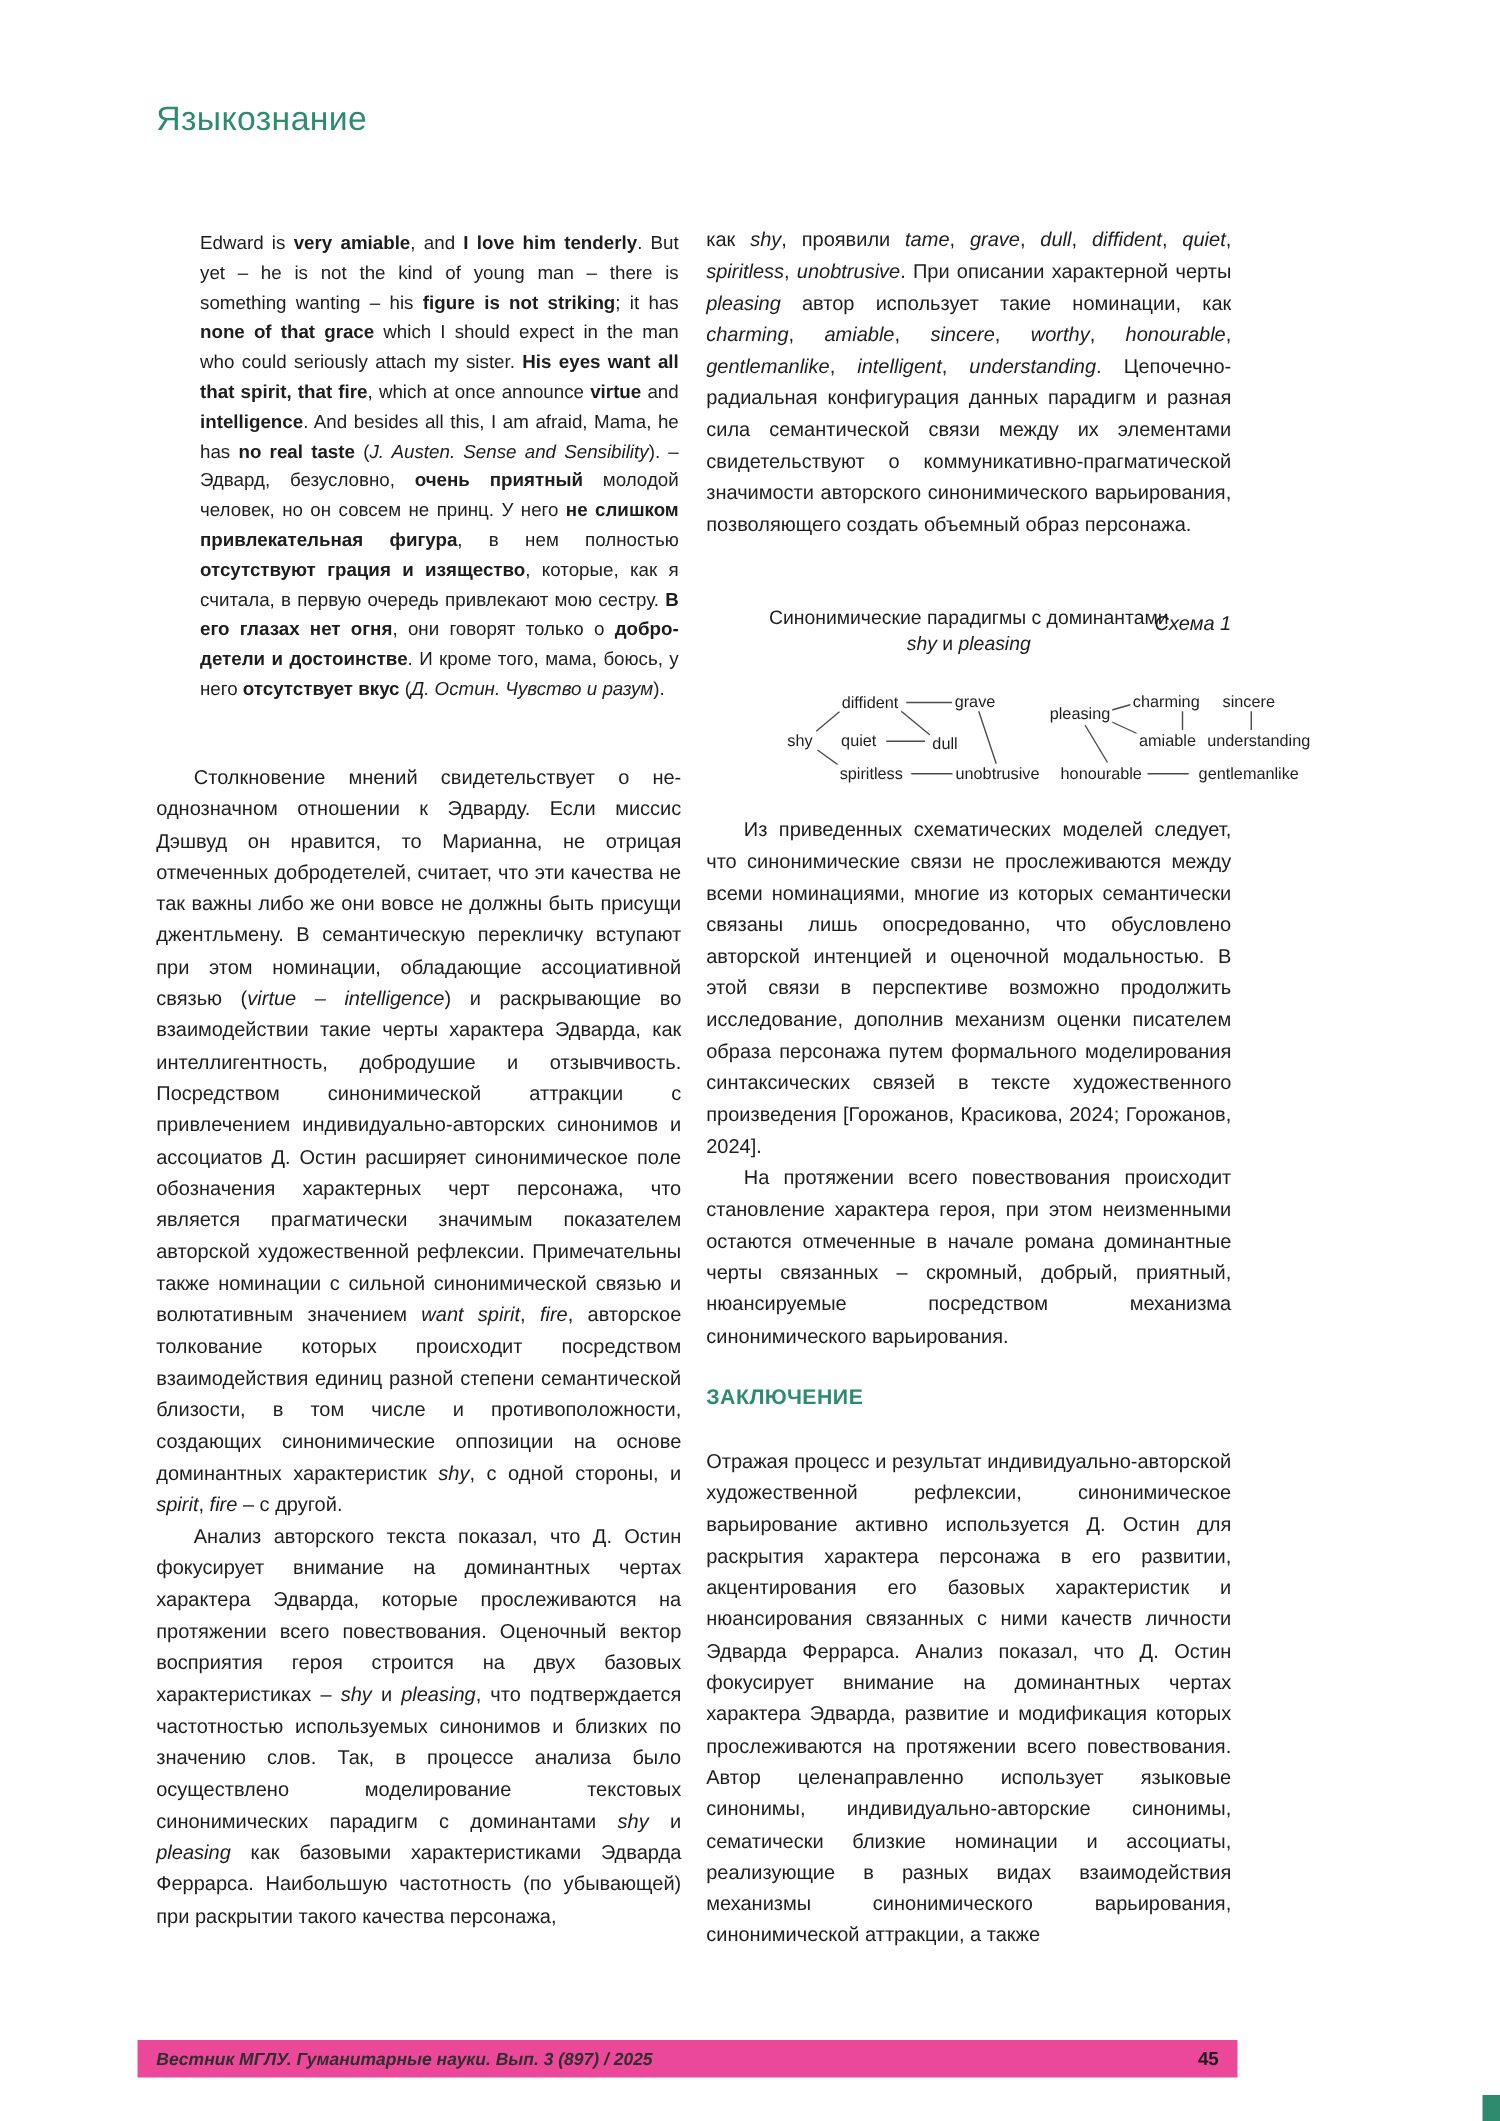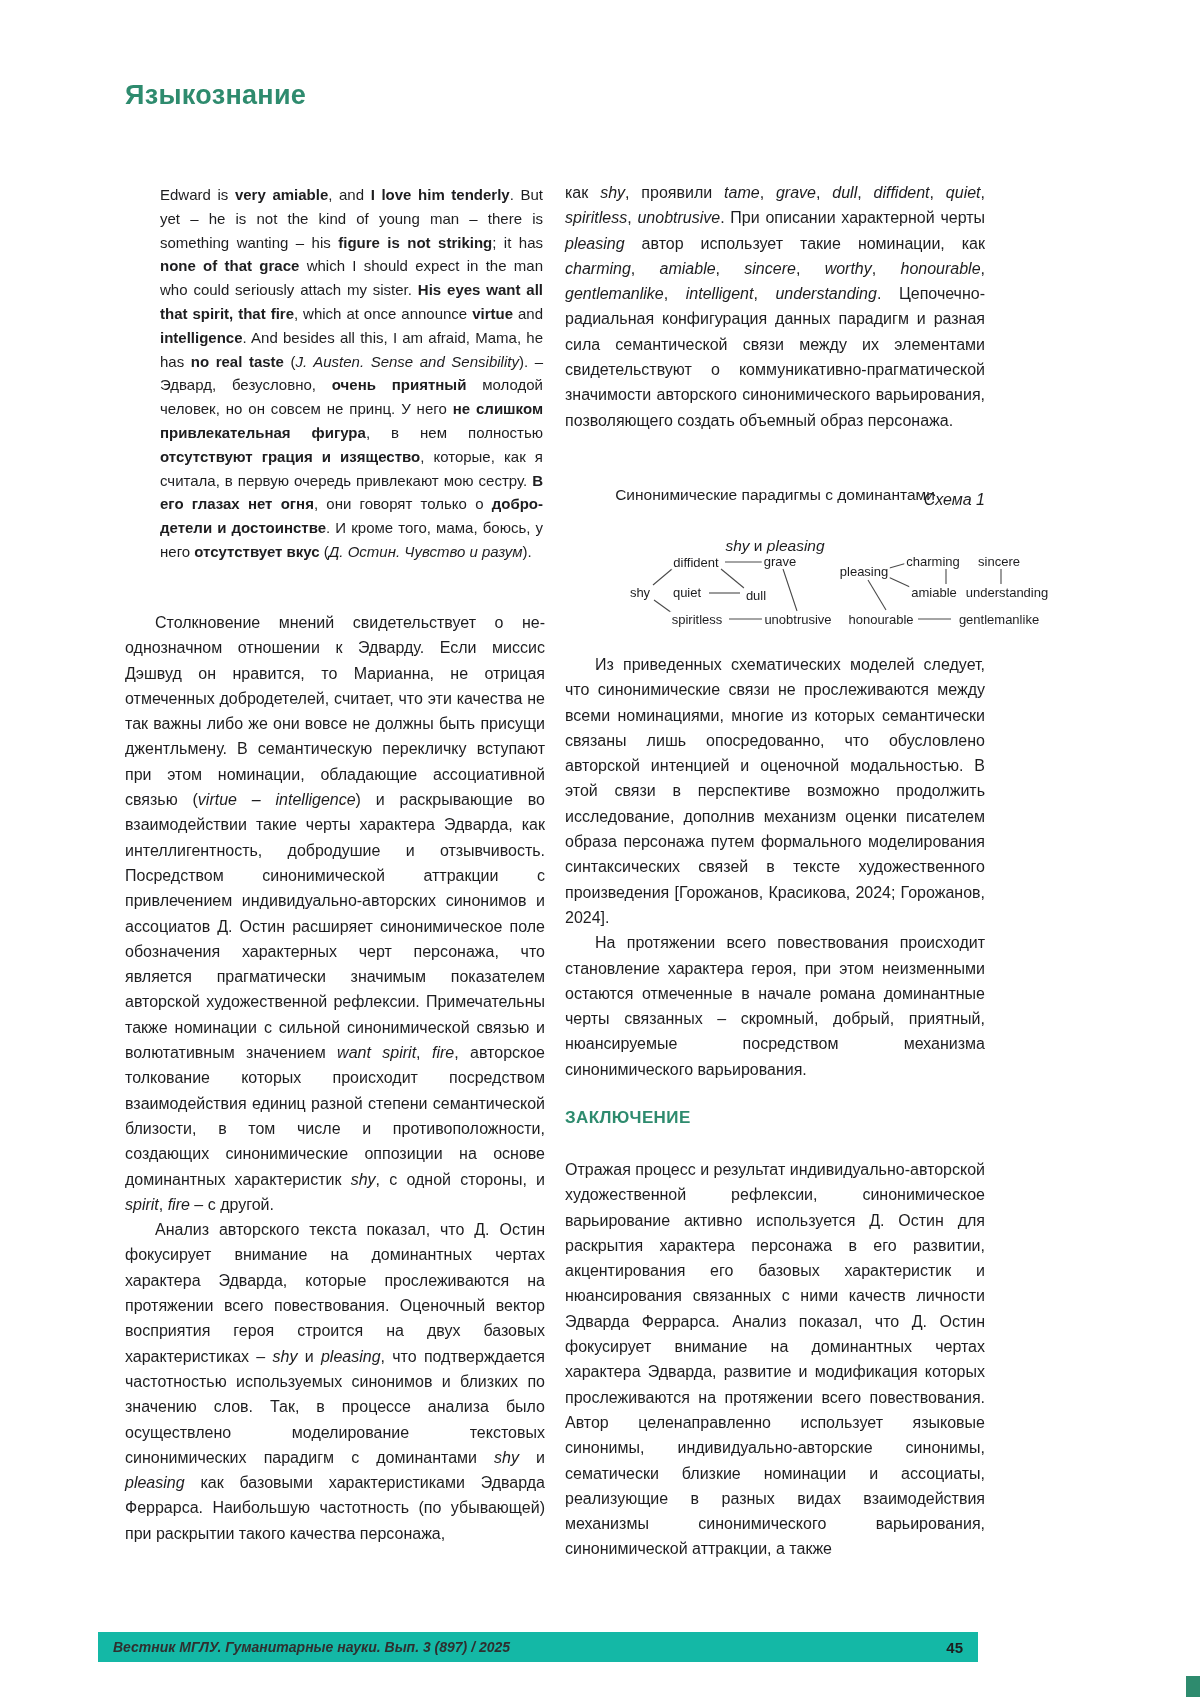--- a/index.html
+++ b/index.html
@@ -3,21 +3,21 @@
 <meta charset="utf-8">
 <style>
   html,body{margin:0;padding:0;}
   body{
     width:1200px;height:1697px;position:relative;background:#ffffff;
     font-family:"Liberation Sans","DejaVu Sans",sans-serif;color:#1d1d1f;
     overflow:hidden;
   }
   .section-header{
     position:absolute;left:125px;top:80px;margin:0;
-    font-size:27px;font-weight:700;color:#2e8b6e;letter-spacing:.3px;
+    font-size:27px;font-weight:400;color:#2e8b6e;letter-spacing:.3px;
   }
   .quote-block{
     position:absolute;left:160px;top:183px;width:383px;
     font-size:15px;line-height:23.8px;text-align:justify;
   }
   .col{position:absolute;width:420px;}
   .left-col{left:125px;top:610px;}
   .right-top{left:565px;top:180px;}
   .right-mid{left:565px;top:652px;}
   .right-bottom{left:565px;top:1157px;}
@@ -25,35 +25,35 @@
   .indent{text-indent:30px;}
   .schema-label{
     position:absolute;left:565px;top:459px;width:420px;text-align:right;
     font-style:italic;font-size:16px;margin-top:32px;
   }
   .schema-caption{
     position:absolute;left:565px;width:420px;text-align:center;
     font-size:15.5px;line-height:23px;
   }
   .cap1{top:483px;}
-  .cap2{top:534px;}
+  .cap2{top:504px;}
   .schema-diagram{position:absolute;left:565px;top:548px;width:500px;height:92px;}
   .schema-diagram svg{position:absolute;left:0;top:0;width:500px;height:92px;}
   .schema-diagram line{stroke:#4a4a4a;stroke-width:1.1;}
   .schema-node{
     position:absolute;transform:translate(-50%,-50%);
     font-size:13px;color:#1d1d1f;white-space:nowrap;background:#fff;padding:0 2px;
   }
   .conclusion-heading{
     position:absolute;left:565px;top:1108px;margin:0;
     font-size:17px;font-weight:700;color:#2e8b6e;letter-spacing:.4px;text-align:right;
   }
   .footer-band{
-    position:absolute;left:98px;top:1632px;width:880px;height:30px;
-    background:#14b8a6;display:flex;align-items:center;justify-content:space-between;
+    position:absolute;left:110px;top:1632px;width:880px;height:30px;
+    background:#ec4899;display:flex;align-items:center;justify-content:space-between;
     padding:0 15px;box-sizing:border-box;
   }
   .footer-journal{font-size:14px;font-weight:700;font-style:italic;color:#2f2f2f;}
   .footer-page-number{font-size:15px;font-weight:700;color:#1d1d1f;}
   .corner-tab{position:absolute;left:1186px;top:1676px;width:14px;height:21px;background:#2e8b6e;}
 </style>
 </head>
 <body>
 
 <div>

